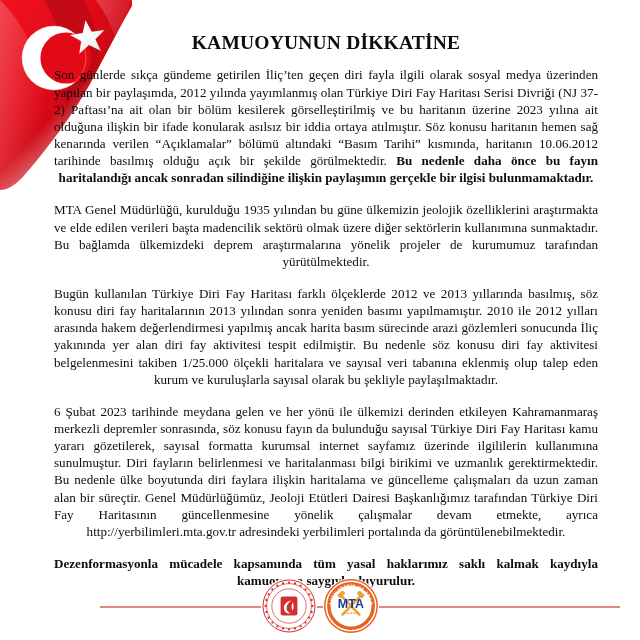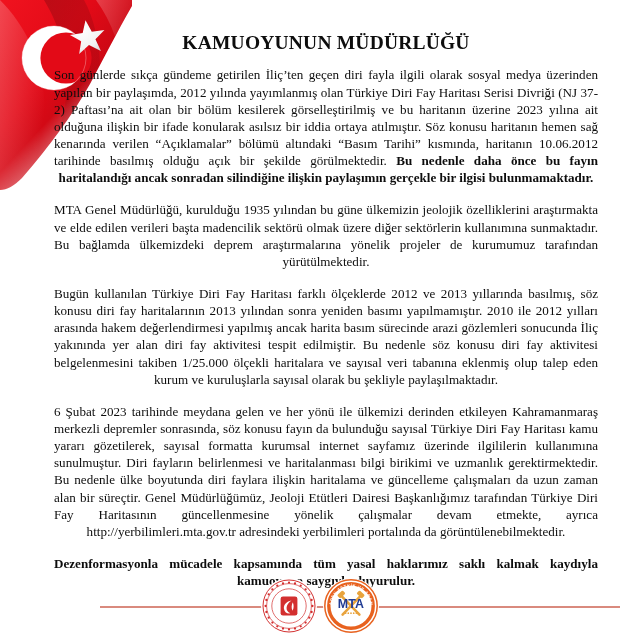--- a/index.html
+++ b/index.html
@@ -165,21 +165,21 @@
         <g transform="translate(88,38) rotate(-8)">
           <polygon points="0,-18 4.6,-5.6 17.4,-5.6 7.2,2.2 11.0,14.6 0,7.0 -11.0,14.6 -7.2,2.2 -17.4,-5.6 -4.6,-5.6" fill="url(#starShine)"></polygon>
         </g>
       </g>
     </g>
   </svg>
 </div>
 
 <div class="page">
 
-  <h1 class="doc-title">KAMUOYUNUN MÜDÜRLÜĞÜ</h1>
+  <h1 class="doc-title">KAMUOYUNUN DİKKATİNE</h1>
 
   <p class="para"><span>Son günlerde sıkça gündeme getirilen İliç’ten geçen diri fayla ilgili olarak sosyal medya üzerinden yapılan bir paylaşımda, 2012 yılında yayımlanmış olan Türkiye Diri Fay Haritası Serisi Divriği (NJ 37-2) Paftası’na ait olan bir bölüm kesilerek görselleştirilmiş ve bu haritanın üzerine 2023 yılına ait olduğuna ilişkin bir ifade konularak asılsız bir iddia ortaya atılmıştır. Söz konusu haritanın hemen sağ kenarında verilen “Açıklamalar” bölümü altındaki “Basım Tarihi” kısmında, haritanın 10.06.2012 tarihinde basılmış olduğu açık bir şekilde görülmektedir. </span><span class="bold">Bu nedenle daha önce bu fayın haritalandığı ancak sonradan silindiğine ilişkin paylaşımın gerçekle bir ilgisi bulunmamaktadır.</span></p>
 
   <p class="para">MTA Genel Müdürlüğü, kurulduğu 1935 yılından bu güne ülkemizin jeolojik özelliklerini araştırmakta ve elde edilen verileri başta madencilik sektörü olmak üzere diğer sektörlerin kullanımına sunmaktadır. Bu bağlamda ülkemizdeki deprem araştırmalarına yönelik projeler de kurumumuz tarafından yürütülmektedir.</p>
 
   <p class="para">Bugün kullanılan Türkiye Diri Fay Haritası farklı ölçeklerde 2012 ve 2013 yıllarında basılmış, söz konusu diri fay haritalarının 2013 yılından sonra yeniden basımı yapılmamıştır. 2010 ile 2012 yılları arasında hakem değerlendirmesi yapılmış ancak harita basım sürecinde arazi gözlemleri sonucunda İliç yakınında yer alan diri fay aktivitesi tespit edilmiştir. Bu nedenle söz konusu diri fay aktivitesi belgelenmesini takiben 1/25.000 ölçekli haritalara ve sayısal veri tabanına eklenmiş olup talep eden kurum ve kuruluşlarla sayısal olarak bu şekliyle paylaşılmaktadır.</p>
 
   <p class="para">6 Şubat 2023 tarihinde meydana gelen ve her yönü ile ülkemizi derinden etkileyen Kahramanmaraş merkezli depremler sonrasında, söz konusu fayın da bulunduğu sayısal Türkiye Diri Fay Haritası kamu yararı gözetilerek, sayısal formatta kurumsal internet sayfamız üzerinde ilgililerin kullanımına sunulmuştur. Diri fayların belirlenmesi ve haritalanması bilgi birikimi ve uzmanlık gerektirmektedir. Bu nedenle ülke boyutunda diri faylara ilişkin haritalama ve güncelleme çalışmaları da uzun zaman alan bir süreçtir. Genel Müdürlüğümüz, Jeoloji Etütleri Dairesi Başkanlığımız tarafından Türkiye Diri Fay Haritasının güncellenmesine yönelik çalışmalar devam etmekte, ayrıca http://yerbilimleri.mta.gov.tr adresindeki yerbilimleri portalında da görüntülenebilmektedir.</p>
 
   <p class="para closing">Dezenformasyonla mücadele kapsamında tüm yasal haklarımız saklı kalmak kaydıyla kamuoyuna saygıyla duyurulur.</p>

